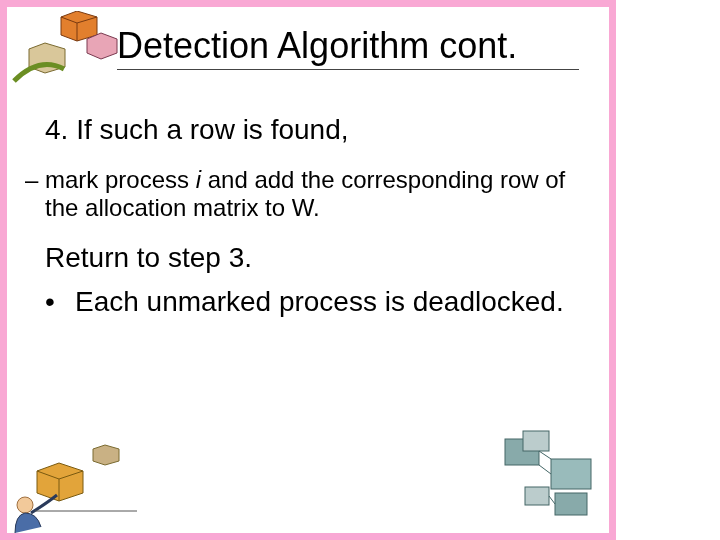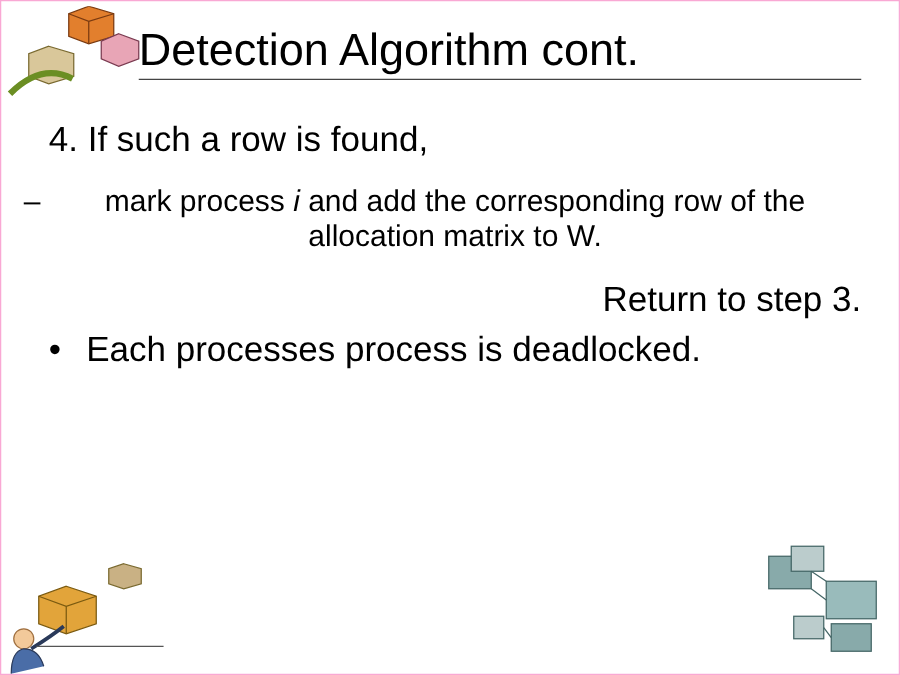--- a/index.html
+++ b/index.html
@@ -6,52 +6,51 @@
     margin: 0;
     padding: 0;
     width: 720px;
     height: 540px;
     background: #fff;
     font-family: Arial, Helvetica, sans-serif;
     overflow: hidden;
   }
   .slide {
     position: relative;
-    width: 720px;
+    width: 616px;
     height: 540px;
-    border: 1px solid #f9a8d4;
+    border: 7px solid #f9a8d4;
     box-sizing: border-box;
   }
   .title {
     position: absolute;
     left: 110px;
     top: 18px;
     font-size: 36px;
     font-weight: 400;
     color: #000;
   }
   .content {
     position: absolute;
     left: 38px;
     right: 30px;
     top: 95px;
     color: #000;
   }
   .level1 {
     font-size: 28px;
-    margin: 0 0 8px 0;
+    margin: 12px 0 8px 0;
   }
   .level2 {
     font-size: 24px;
     margin: 4px 0 0 36px;
   }
   .bullet-item {
     position: relative;
     margin: 20px 0;
-    text-align: center;
   }
   .dash::before {
     content: "–";
     position: absolute;
     left: -20px;
   }
   .dash, .dashx { padding-left: 0; }
   .dot-row {
     position: relative;
     padding-left: 30px;
@@ -98,24 +97,24 @@
 
   <div class="content">
 
     <div class="level1">4. If such a row is found,</div>
 
     <div class="level2 bullet-item dash">
       <span>mark process </span><span class="italic">i</span><span> and add the corresponding row of the allocation matrix to W.</span>
     </div>
 
 
-    <div class="level1" style="margin-top:10px;text-align:right;">Return to step 3.</div>
+    <div class="level1" style="margin-top:10px;">Return to step 3.</div>
 
 
-    <div class="level1 dot-row"> Each processes process is deadlocked.</div>
+    <div class="level1 dot-row"> Each unmarked process is deadlocked.</div>
 
   </div>
 
   <svg class="deco" style="right:4px; bottom:4px;" width="110" height="100" viewBox="0 0 110 100">
     <rect x="10" y="10" width="34" height="26" fill="#8aa" stroke="#466"></rect>
     <rect x="28" y="2" width="26" height="20" fill="#bcc" stroke="#466"></rect>
     <rect x="56" y="30" width="40" height="30" fill="#9bb" stroke="#466"></rect>
     <rect x="60" y="64" width="32" height="22" fill="#8aa" stroke="#466"></rect>
     <rect x="30" y="58" width="24" height="18" fill="#bcc" stroke="#466"></rect>
     <line x1="44" y1="36" x2="56" y2="45" stroke="#466"></line>

